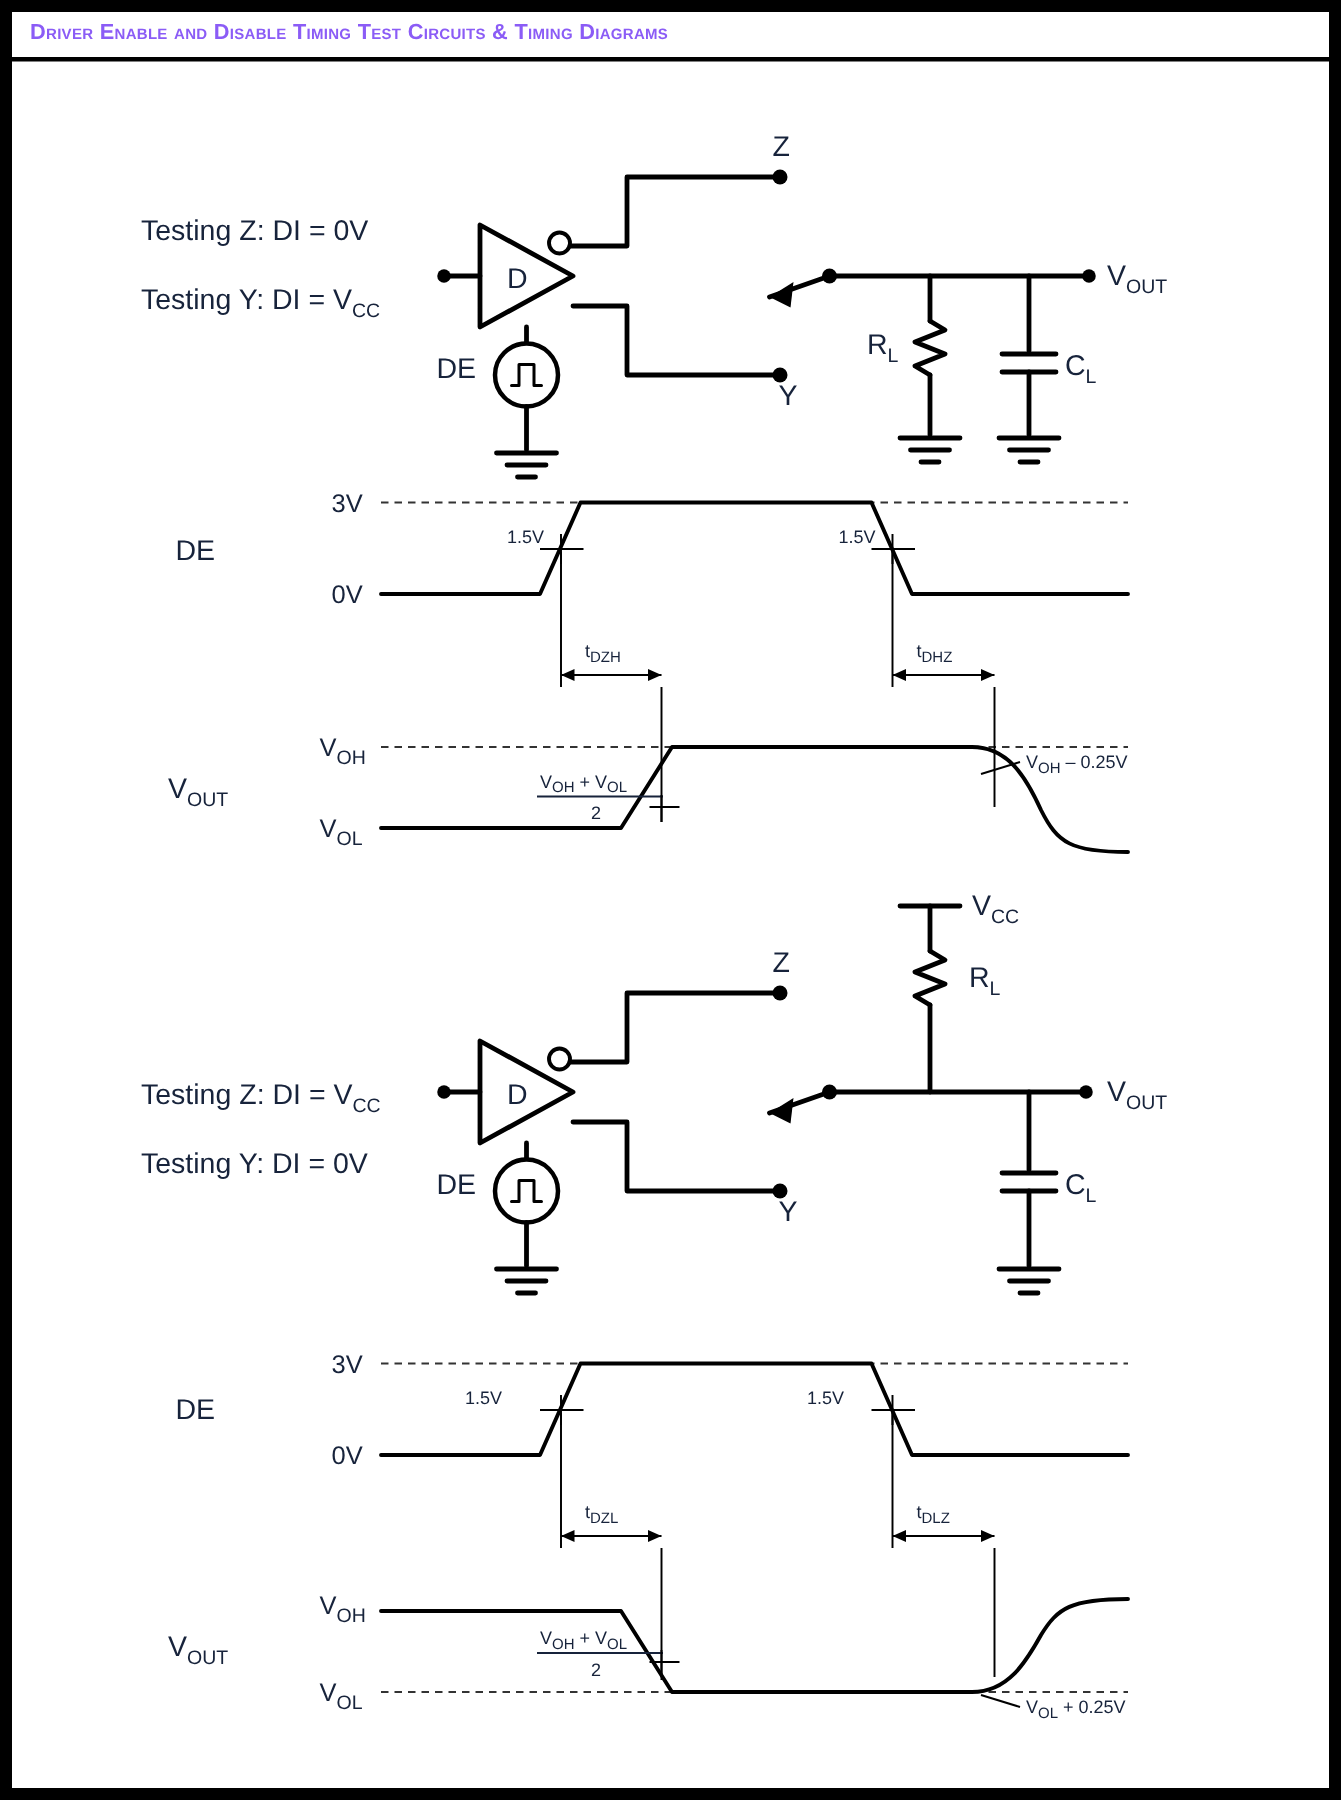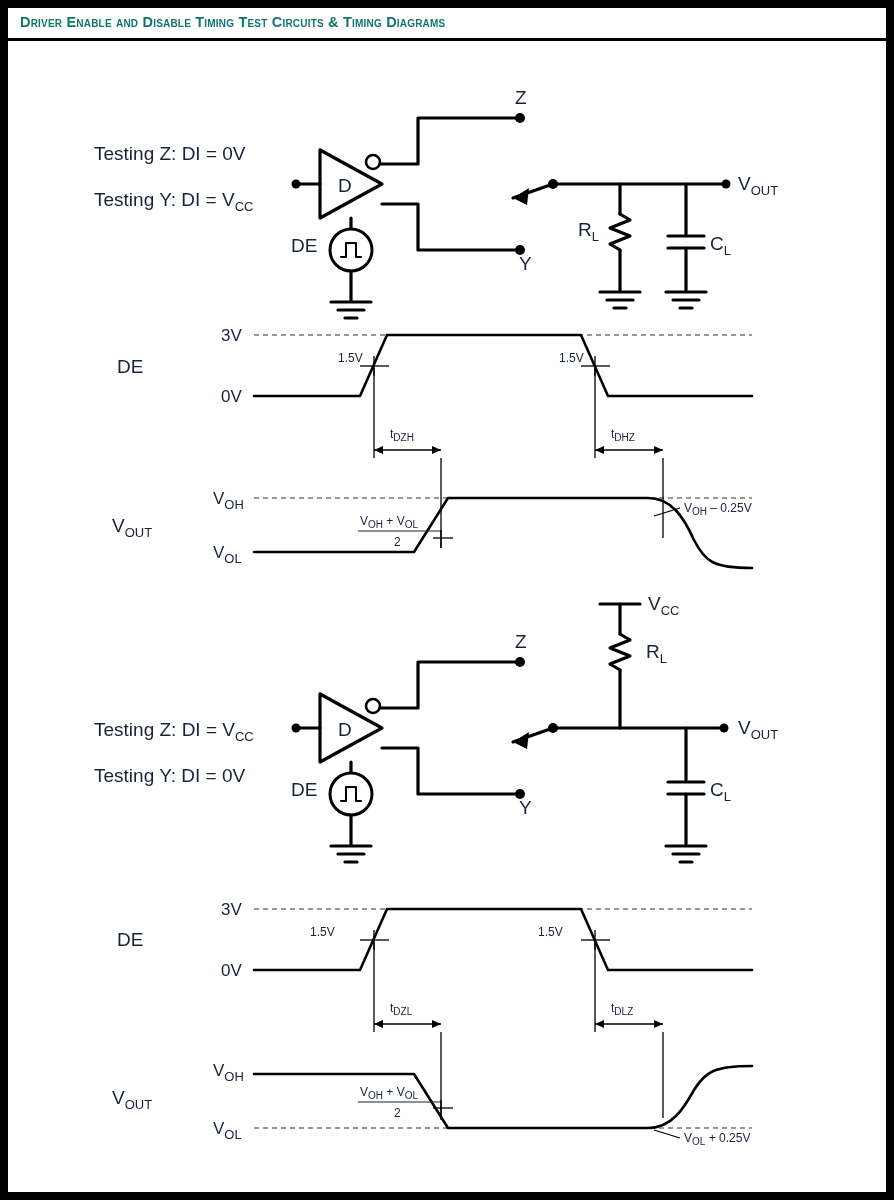--- a/index.html
+++ b/index.html
@@ -36,21 +36,21 @@
     background: #ffffff;
     border-bottom: 3px solid #000000;
   }
   #titletext {
     position: absolute;
     left: 12px;
     top: 6px;
     font-size: 14.5px;
     font-weight: bold;
     letter-spacing: 0.2px;
-    color: #0f766e;
+    color: #8b5cf6;
     font-variant: small-caps;
     white-space: nowrap;
   }
   .svgwrap {
     position: absolute;
     left: 0;
     top: 30px;
     width: 878px;
     height: 1154px;
   }

